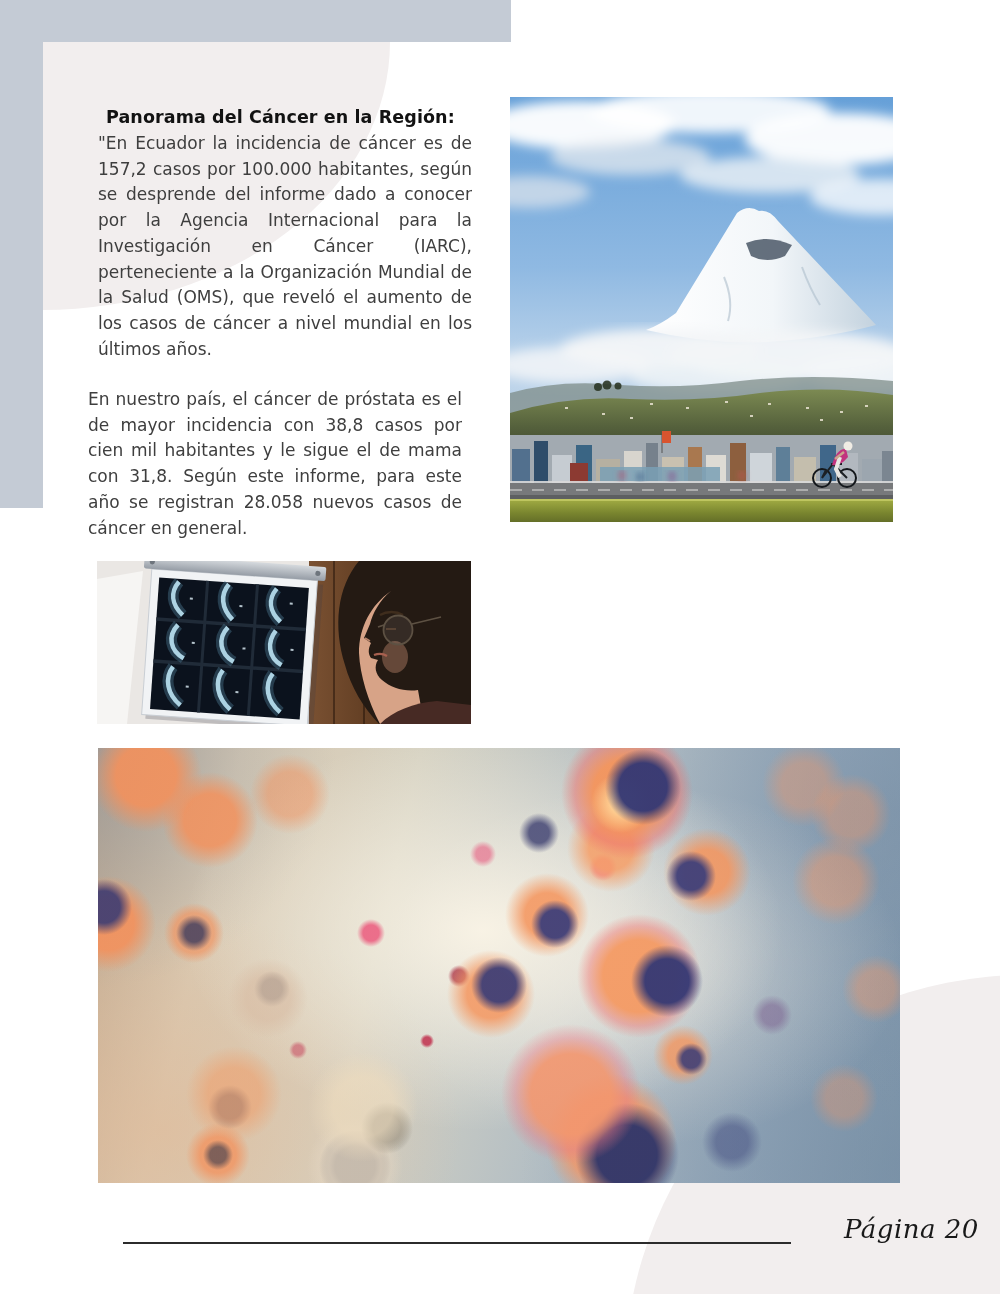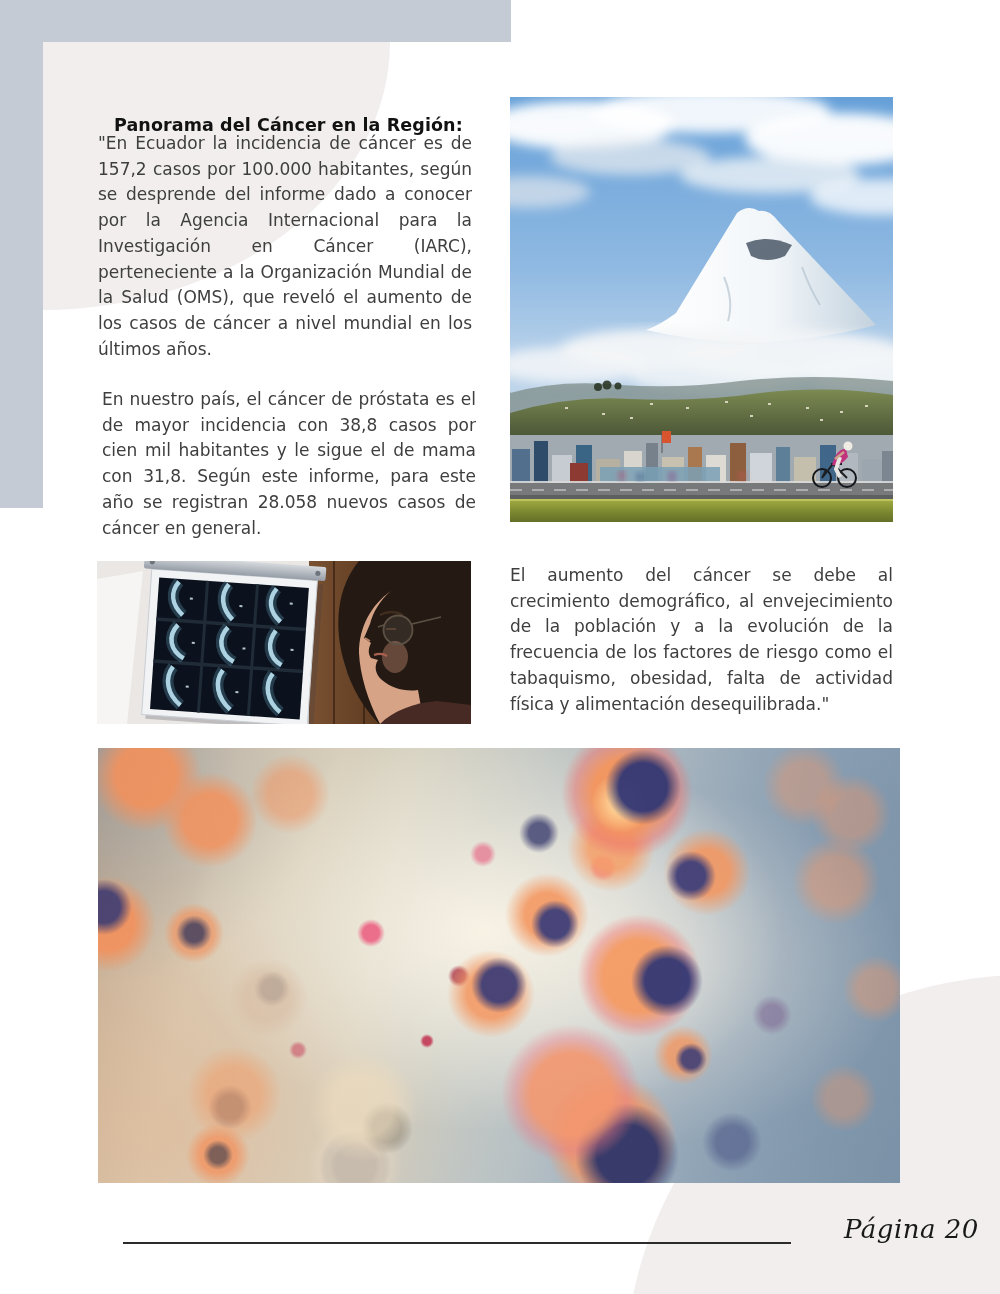--- a/index.html
+++ b/index.html
@@ -6,26 +6,26 @@
   .page{position:relative;width:1000px;height:1294px;background:#ffffff;overflow:hidden;
         font-family:"DejaVu Sans","Liberation Sans",sans-serif;}
   
   .top-bar{position:absolute;left:0;top:0;width:511px;height:42px;background:#c4cbd5;}
   .left-bar{position:absolute;left:0;top:0;width:43px;height:508px;background:#c4cbd5;}
   .blob-top{position:absolute;left:42px;top:42px;width:348px;height:268px;background:#f2eeee;
             border-bottom-right-radius:100% 100%;}
   .blob-bottom{position:absolute;left:625px;top:975px;width:800px;height:800px;border-radius:50%;
             background:#f2eeee;}
   
-  .heading{position:absolute;left:98px;top:99px;width:380px;margin:16px;
+  .heading{position:absolute;left:98px;top:99px;width:380px;margin:8px;
            font-size:17.5px;font-weight:bold;color:#121212;letter-spacing:.1px;}
   .body-par{position:absolute;margin:0;font-size:17px;line-height:25.7px;color:#3e3e3e;
             text-align:justify;}
   .par1{left:98px;top:131px;width:374px;}
-  .par2{left:102px;top:387px;width:374px;}
+  .par2{left:88px;top:387px;width:374px;}
   .par3{left:510px;top:563px;width:383px;}
   
   .photo{position:absolute;overflow:hidden;}
   .photo-city{left:510px;top:97px;width:383px;height:425px;}
   .photo-xray{left:97px;top:561px;width:374px;height:163px;}
   .photo-cells{left:98px;top:748px;width:802px;height:435px;
     background:
       
       radial-gradient(circle at 545px 39px, rgba(52,56,116,.96) 0 24px, rgba(52,56,116,0) 38px),
       radial-gradient(circle at 523px 55px, rgba(255,212,150,.9) 0 10px, rgba(255,212,150,0) 30px),
@@ -96,21 +96,20 @@
 <div class="page">
 
   <div class="blob-top"></div>
   <div class="top-bar"></div>
   <div class="left-bar"></div>
   <div class="blob-bottom"></div>
 
   <h1 class="heading">Panorama del Cáncer en la Región:</h1>
   <p class="body-par par1">"En Ecuador la incidencia de cáncer es de 157,2 casos por 100.000 habitantes, según se desprende del informe dado a conocer por la Agencia Internacional para la Investigación en Cáncer (IARC), perteneciente a la Organización Mundial de la Salud (OMS), que reveló el aumento de los casos de cáncer a nivel mundial en los últimos años.</p>
   <p class="body-par par2">En nuestro país, el cáncer de próstata es el de mayor incidencia con 38,8 casos por cien mil habitantes y le sigue el de mama con 31,8. Según este informe, para este año se registran 28.058 nuevos casos de cáncer en general.</p>
-  <p class="body-par par3">El aumento del cáncer se debe al crecimiento demográfico, al envejecimiento de la población y a la evolución de la frecuencia de los factores de riesgo como el tabaquismo, obesidad, falta de actividad física y alimentación desequilibrada."</p>
 
   <div class="photo photo-city" role="img" aria-label="Quito city skyline with snow-capped Cotopaxi volcano and a cyclist riding along the airfield road">
     <svg viewBox="0 0 383 425" width="383" height="425" preserveAspectRatio="none">
       <defs>
         <linearGradient id="sky" x1="0" y1="0" x2="0" y2="1">
           <stop offset="0%" stop-color="#66a0d8"></stop>
             <stop offset="40%" stop-color="#8fb9e2"></stop>
           <stop offset="62%" stop-color="#b9d2ea"></stop>
             <stop offset="100%" stop-color="#ccdae8"></stop>
         </linearGradient>

